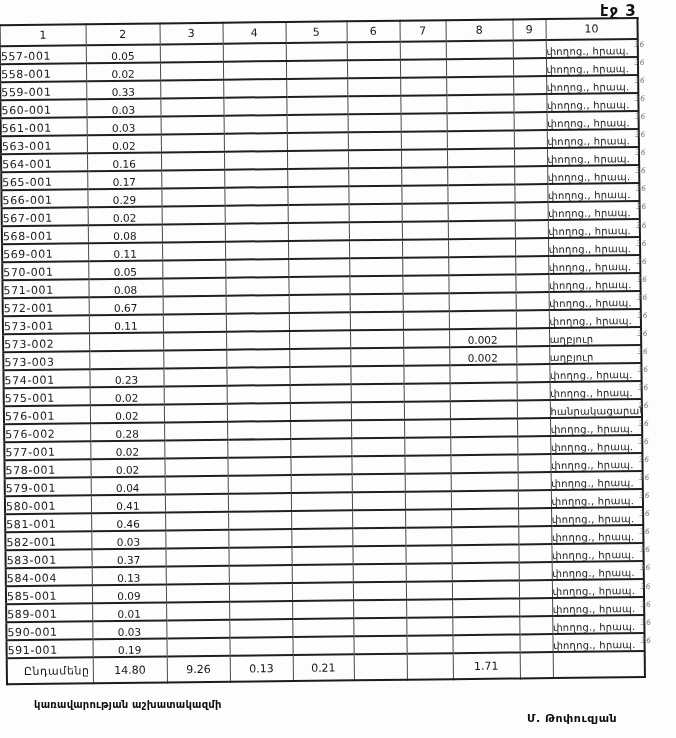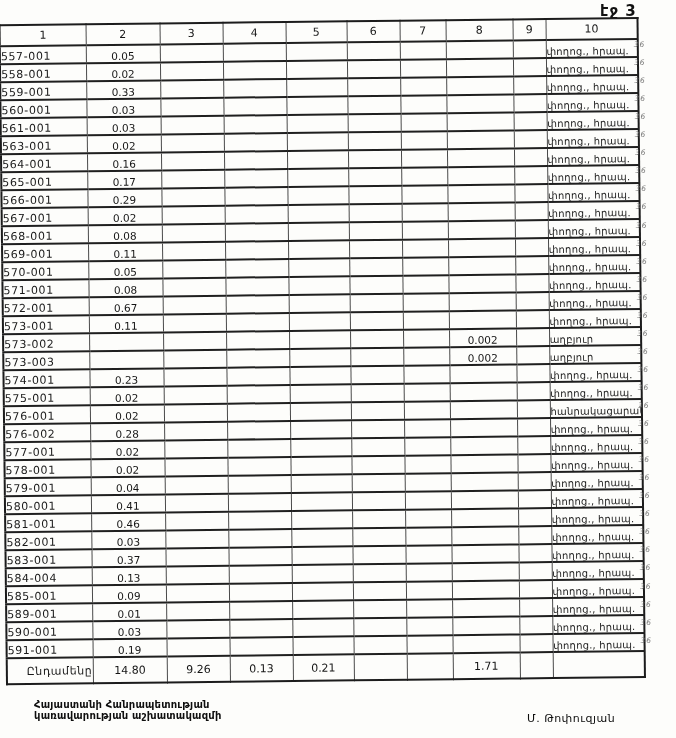--- a/index.html
+++ b/index.html
@@ -31,34 +31,34 @@
   }
   thead th{
     height:19px;font-size:11px;text-align:center;vertical-align:middle;
     border-bottom:2px solid #161616;color:#161616;
   }
   tbody td{height:16px;font-size:11px;vertical-align:bottom;}
   td.c1{text-align:left;padding-left:5px;letter-spacing:0.6px;color:#1a1a1a;}
   td.c2,td.c8{text-align:center;font-size:10.5px;color:#151515;}
   td.c10{font-size:10px;text-align:left;padding-left:3px;color:#1d1d1d;letter-spacing:0.2px;}
   tr.totals td{height:24px;font-size:11px;vertical-align:middle;border-bottom:none;}
-  tr.totals td.c1{text-align:right;padding-left:0;}
+  tr.totals td.c1{text-align:left;padding-left:16px;}
   .mark{
     position:absolute;left:635px;width:24px;height:12px;
     font-size:7.5px;color:#666;font-style:italic;letter-spacing:1px;
     opacity:.85;
   }
   .footer-org{
     position:absolute;left:34px;top:699px;
     font-size:10px;font-weight:bold;line-height:11px;color:#0e0e0e;
     letter-spacing:0.2px;
   }
   .signature{
     position:absolute;left:527px;top:712px;
-    font-size:11px;font-weight:normal;color:#0e0e0e;letter-spacing:0.5px;
+    font-size:11px;font-weight:bold;color:#0e0e0e;letter-spacing:0.5px;
   }
 </style>
 </head>
 <body>
 
 <div class="page-label">էջ 3</div>
 
 <div class="sheet">
   <table class="grid">
     <colgroup>
@@ -544,17 +544,16 @@
       <span class="mark" style="top: 528.4px;">36</span>
       <span class="mark" style="top: 546.45px;">36</span>
       <span class="mark" style="top: 564.5px;">36</span>
       <span class="mark" style="top: 582.55px;">36</span>
       <span class="mark" style="top: 600.6px;">36</span>
       <span class="mark" style="top: 618.65px;">36</span>
     </div>
 </div>
 
 <div class="footer-org">
-  <div>Հայաստանի Հանրապետության</div>
   <div>կառավարության աշխատակազմի</div>
 </div>
 
 <div class="signature">Մ. Թոփուզյան</div>
 
 </body></html>

